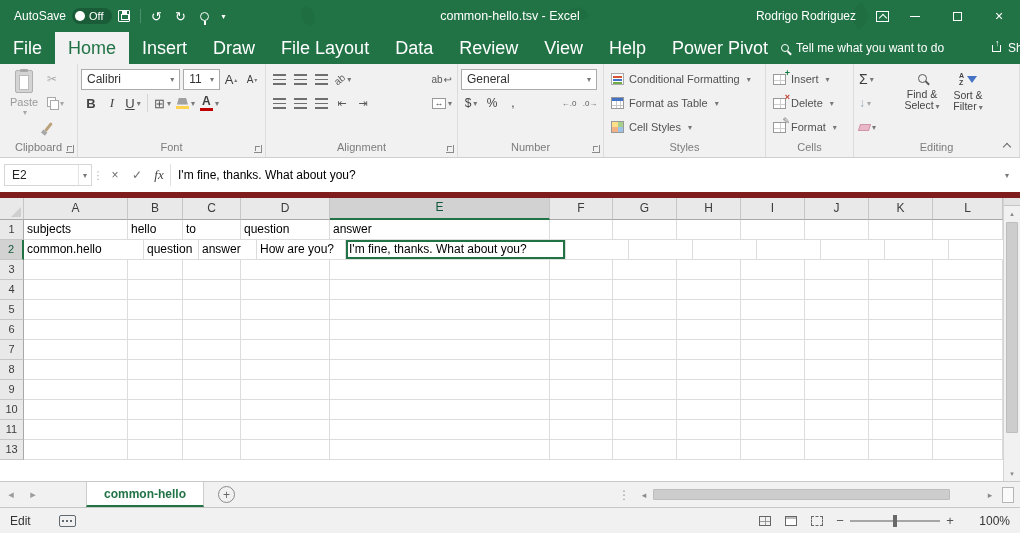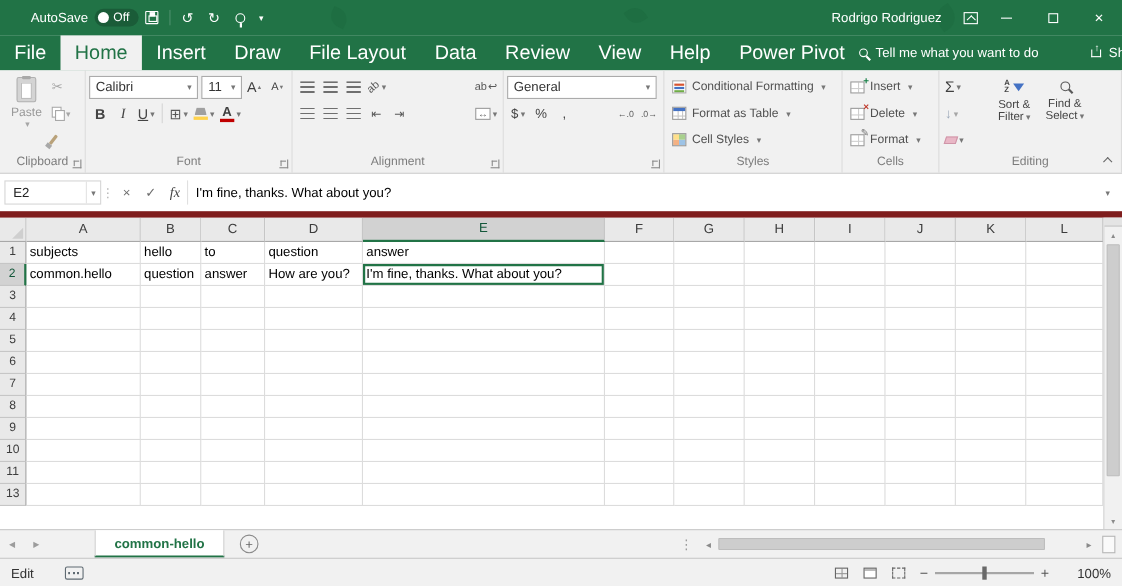--- a/index.html
+++ b/index.html
@@ -6,21 +6,21 @@
   html,body{width:1020px;height:533px;overflow:hidden;}
   body{font-family:"Liberation Sans",sans-serif;background:#fff;font-size:12px;color:#222;}
   .app{width:1020px;height:533px;display:flex;flex-direction:column;}
 
   
   .titlebar{height:32px;background:#217346;display:flex;align-items:center;color:#fff;position:relative;flex:0 0 32px;}
   .deco{position:absolute;width:16px;height:16px;background:#1d6a40;border-radius:0 70% 0 70%;opacity:.6;}
   .deco.d1{left:300px;top:8px;transform:rotate(25deg);}
   .deco.d2{left:570px;top:6px;transform:rotate(-35deg);}
   .deco.d3{right:150px;top:7px;transform:rotate(55deg);width:20px;height:18px;}
-  .autosave{display:flex;align-items:center;margin-left:28px;gap:6px;font-size:12px;}
+  .autosave{display:flex;align-items:center;margin-left:14px;gap:6px;font-size:12px;}
   .as-pill{display:flex;align-items:center;gap:4px;background:#1a5c38;border-radius:9px;padding:2px 8px 2px 3px;font-size:11px;}
   .as-dot{width:10px;height:10px;border-radius:50%;background:#fff;}
   .qat{width:24px;height:24px;display:flex;align-items:center;justify-content:center;font-size:13px;color:#fff;position:relative;z-index:2;}
   .qat.small{width:14px;font-size:8px;}
   .tb-sep{width:1px;height:14px;background:#4d8f6d;margin:0 4px;}
   .ic-save{width:12px;height:12px;border:1px solid #fff;border-radius:1px;position:relative;}
   .ic-save::before{content:"";position:absolute;top:0;left:3px;width:5px;height:4px;background:#fff;}
   .ic-save::after{content:"";position:absolute;bottom:1px;left:2px;width:6px;height:4px;border:1px solid #fff;}
   .ic-touch{width:9px;height:9px;border:1px solid #fff;border-radius:50%;position:relative;}
   .ic-touch::after{content:"";position:absolute;left:3px;top:8px;width:2px;height:4px;background:#fff;}
@@ -224,20 +224,21 @@
       </span>
     <span class="qat">
         <span>↻</span>
       </span>
     <span class="qat">
         <span class="ic-touch"></span>
       </span>
     <span class="qat small">
         <span>▾</span>
       </span>
+    <div class="tb-title">common-hello.tsv  -  Excel</div>
     <div class="tb-right">
       <span class="tb-user">Rodrigo Rodriguez</span>
       <span class="qat">
           <span class="ic-rdo"></span>
         </span>
       <span class="winbtn">
           <span class="ic-min"></span>
         </span>
       <span class="winbtn">
           <span class="ic-max"></span>
@@ -435,20 +436,21 @@
             </span>
           <span class="spacer"></span>
           <span class="sbtn">
               <span class="decimal">←.0</span>
             </span>
           <span class="sbtn">
               <span class="decimal">.0→</span>
             </span>
         </div>
       </div>
+      <div class="rg-label"><span>Number</span></div>
       <span class="launcher"></span>
     </div>
 
     <div class="rgroup g-styles">
       <div class="rg-body col">
         <div class="stylerow">
           <span class="ic-cf"></span>
           <span>Conditional Formatting</span>
           <span class="dd">▾</span>
         </div>
@@ -503,29 +505,29 @@
           <span class="sbtn">
               <span class="fill-arrow">↓</span>
               <span class="dd dim">▾</span>
             </span>
           <span class="sbtn">
               <span class="ic-eraser"></span>
               <span class="dd">▾</span>
             </span>
         </div>
         <div class="bigbtn">
+          <span class="ic-find"></span>
+          <span class="bb-label"><span>Find &amp; Select</span><span class="dd">▾</span></span>
+        </div>
+        <div class="bigbtn">
           <span class="ic-sort">
               <span class="az">AZ</span>
               <span class="funnel"></span>
             </span>
           <span class="bb-label"><span>Sort &amp; Filter</span><span class="dd">▾</span></span>
-        </div>
-        <div class="bigbtn">
-          <span class="ic-find"></span>
-          <span class="bb-label"><span>Find &amp; Select</span><span class="dd">▾</span></span>
         </div>
       </div>
       <div class="rg-label"><span>Editing</span></div>
     </div>
 
     <span class="collapse-btn"></span>
   </div>
 
   <div class="fbar">
     <div class="namebox">
@@ -575,21 +577,21 @@
           <div class="g-cell" style="width: 63px;"></div>
           <div class="g-cell" style="width: 64px;"></div>
           <div class="g-cell" style="width: 64px;"></div>
           <div class="g-cell" style="width: 64px;"></div>
           <div class="g-cell" style="width: 64px;"></div>
           <div class="g-cell" style="width: 64px;"></div>
           <div class="g-cell" style="width: 70px;"></div>
         </div>
         <div class="g-row">
           <div class="g-rh sel">2</div>
-          <div class="g-cell" style="width: 104px;">common.hello</div>
+          <div class="g-cell" style="width: 120px;">common.hello</div>
           <div class="g-cell" style="width: 55px;">question</div>
           <div class="g-cell" style="width: 58px;">answer</div>
           <div class="g-cell" style="width: 89px;">How are you?</div>
           <div class="g-cell active" style="width: 220px;">I'm fine, thanks. What about you?</div>
           <div class="g-cell" style="width: 63px;"></div>
           <div class="g-cell" style="width: 64px;"></div>
           <div class="g-cell" style="width: 64px;"></div>
           <div class="g-cell" style="width: 64px;"></div>
           <div class="g-cell" style="width: 64px;"></div>
           <div class="g-cell" style="width: 64px;"></div>

